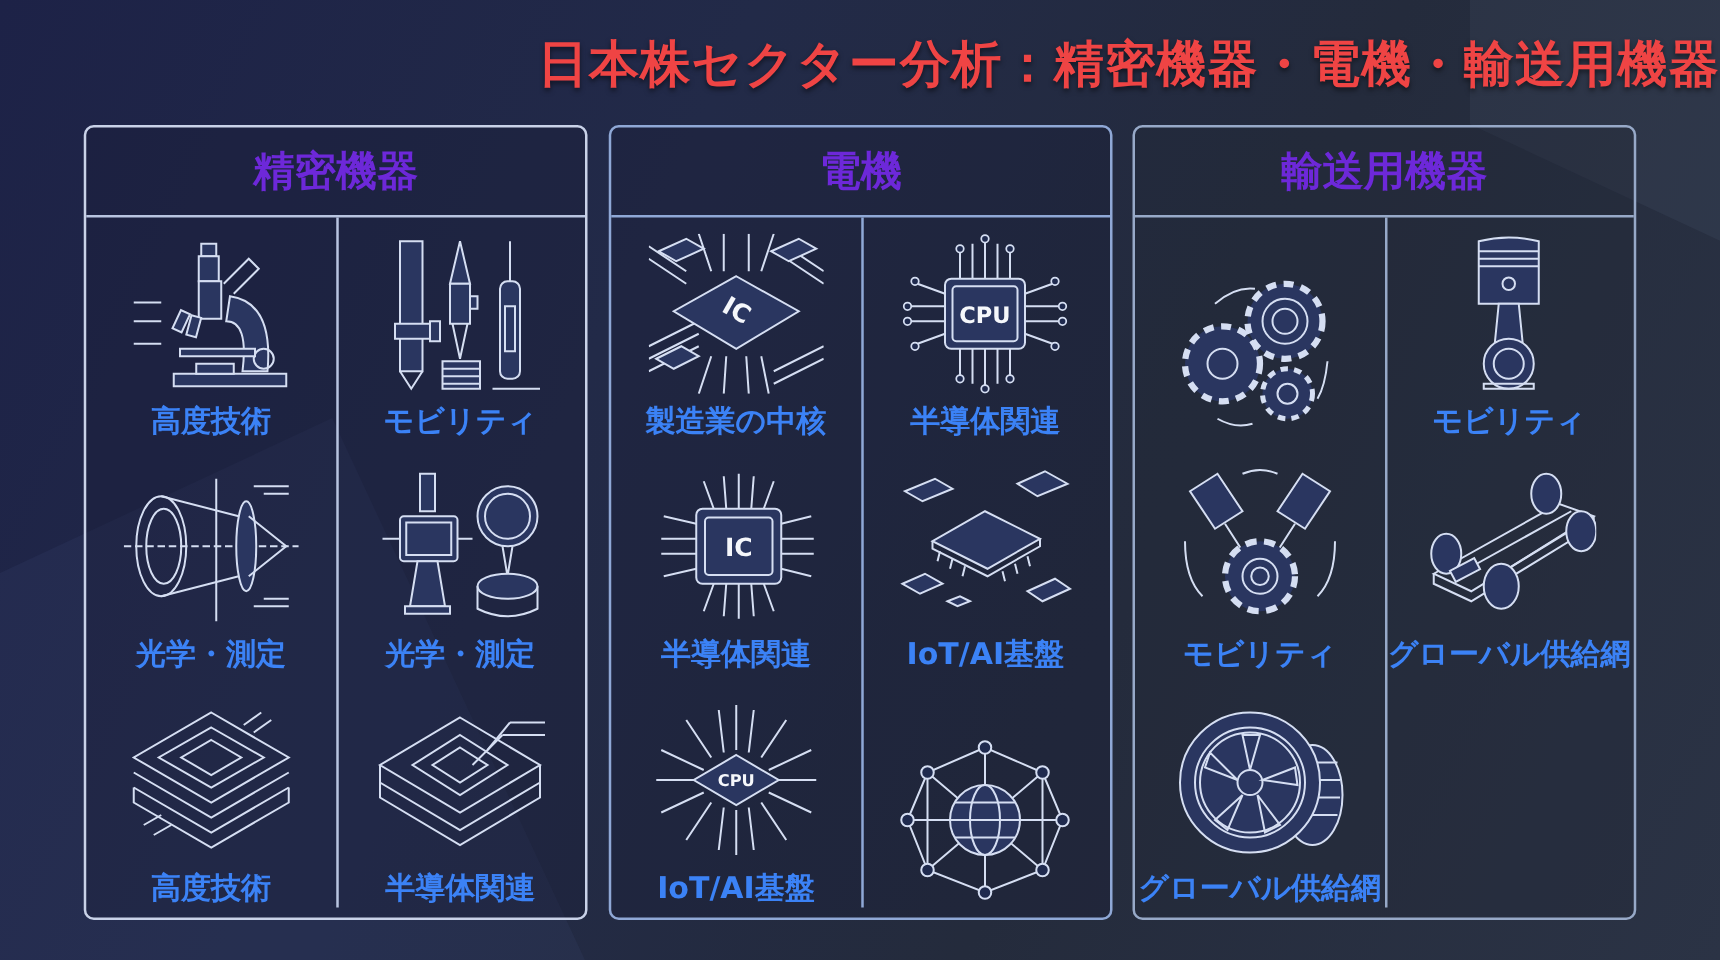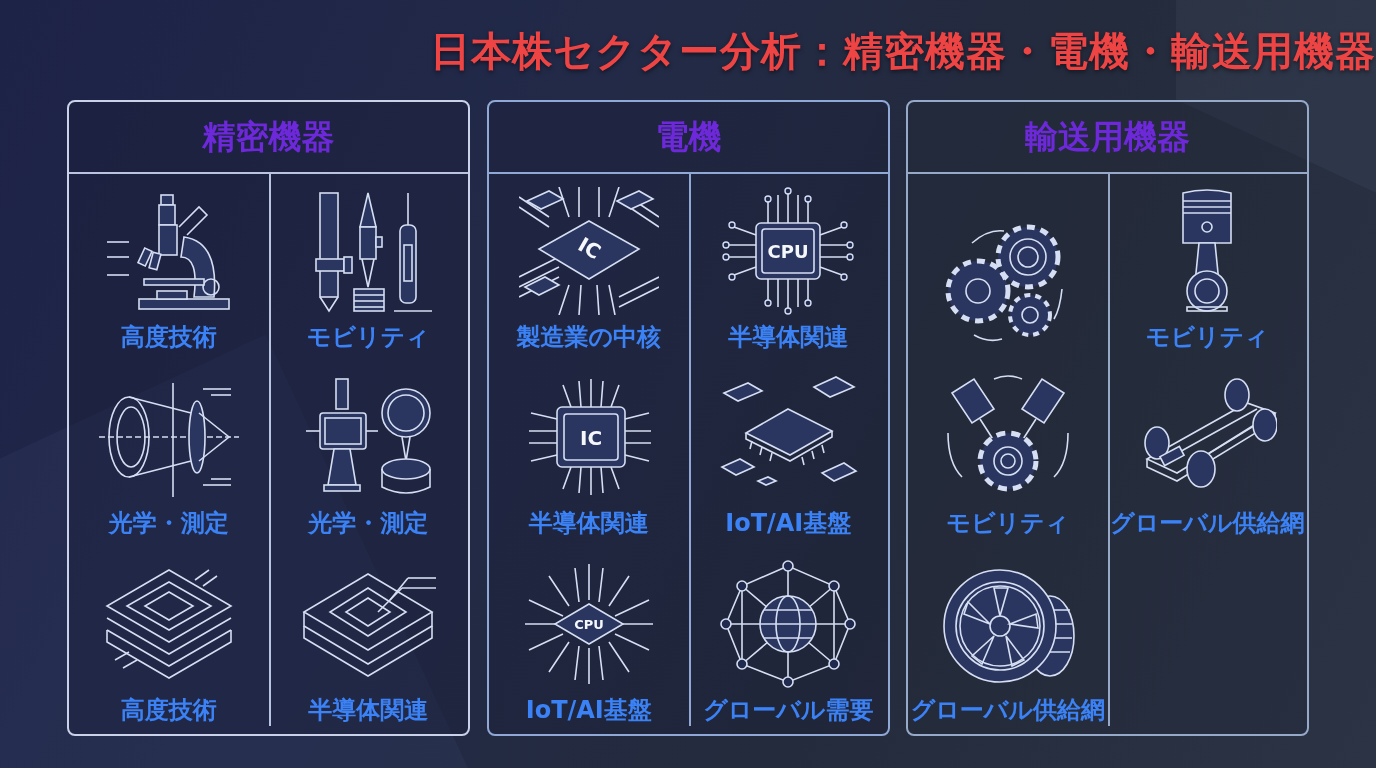--- a/index.html
+++ b/index.html
@@ -253,21 +253,20 @@
           <circle cx="70" cy="6" r="5"></circle>
             <circle cx="24" cy="26" r="5"></circle>
             <circle cx="116" cy="26" r="5"></circle>
             <circle cx="8" cy="64" r="5"></circle>
             <circle cx="132" cy="64" r="5"></circle>
             <circle cx="24" cy="104" r="5"></circle>
             <circle cx="116" cy="104" r="5"></circle>
             <circle cx="70" cy="122" r="5"></circle>
         </g>
       </svg>
-      <span class="label">グローバル需要</span>
     </div>
   </div>
 </section>
 
 <section class="panel p3" style="left:906px;">
   <div class="panel-head">輸送用機器</div>
   <div class="panel-body">
     <div class="cell">
       <svg viewBox="0 0 140 128">
         <circle cx="40" cy="72" r="30" fill="#2a3660" stroke="#d5def2" stroke-width="5" stroke-dasharray="8 6"></circle>

